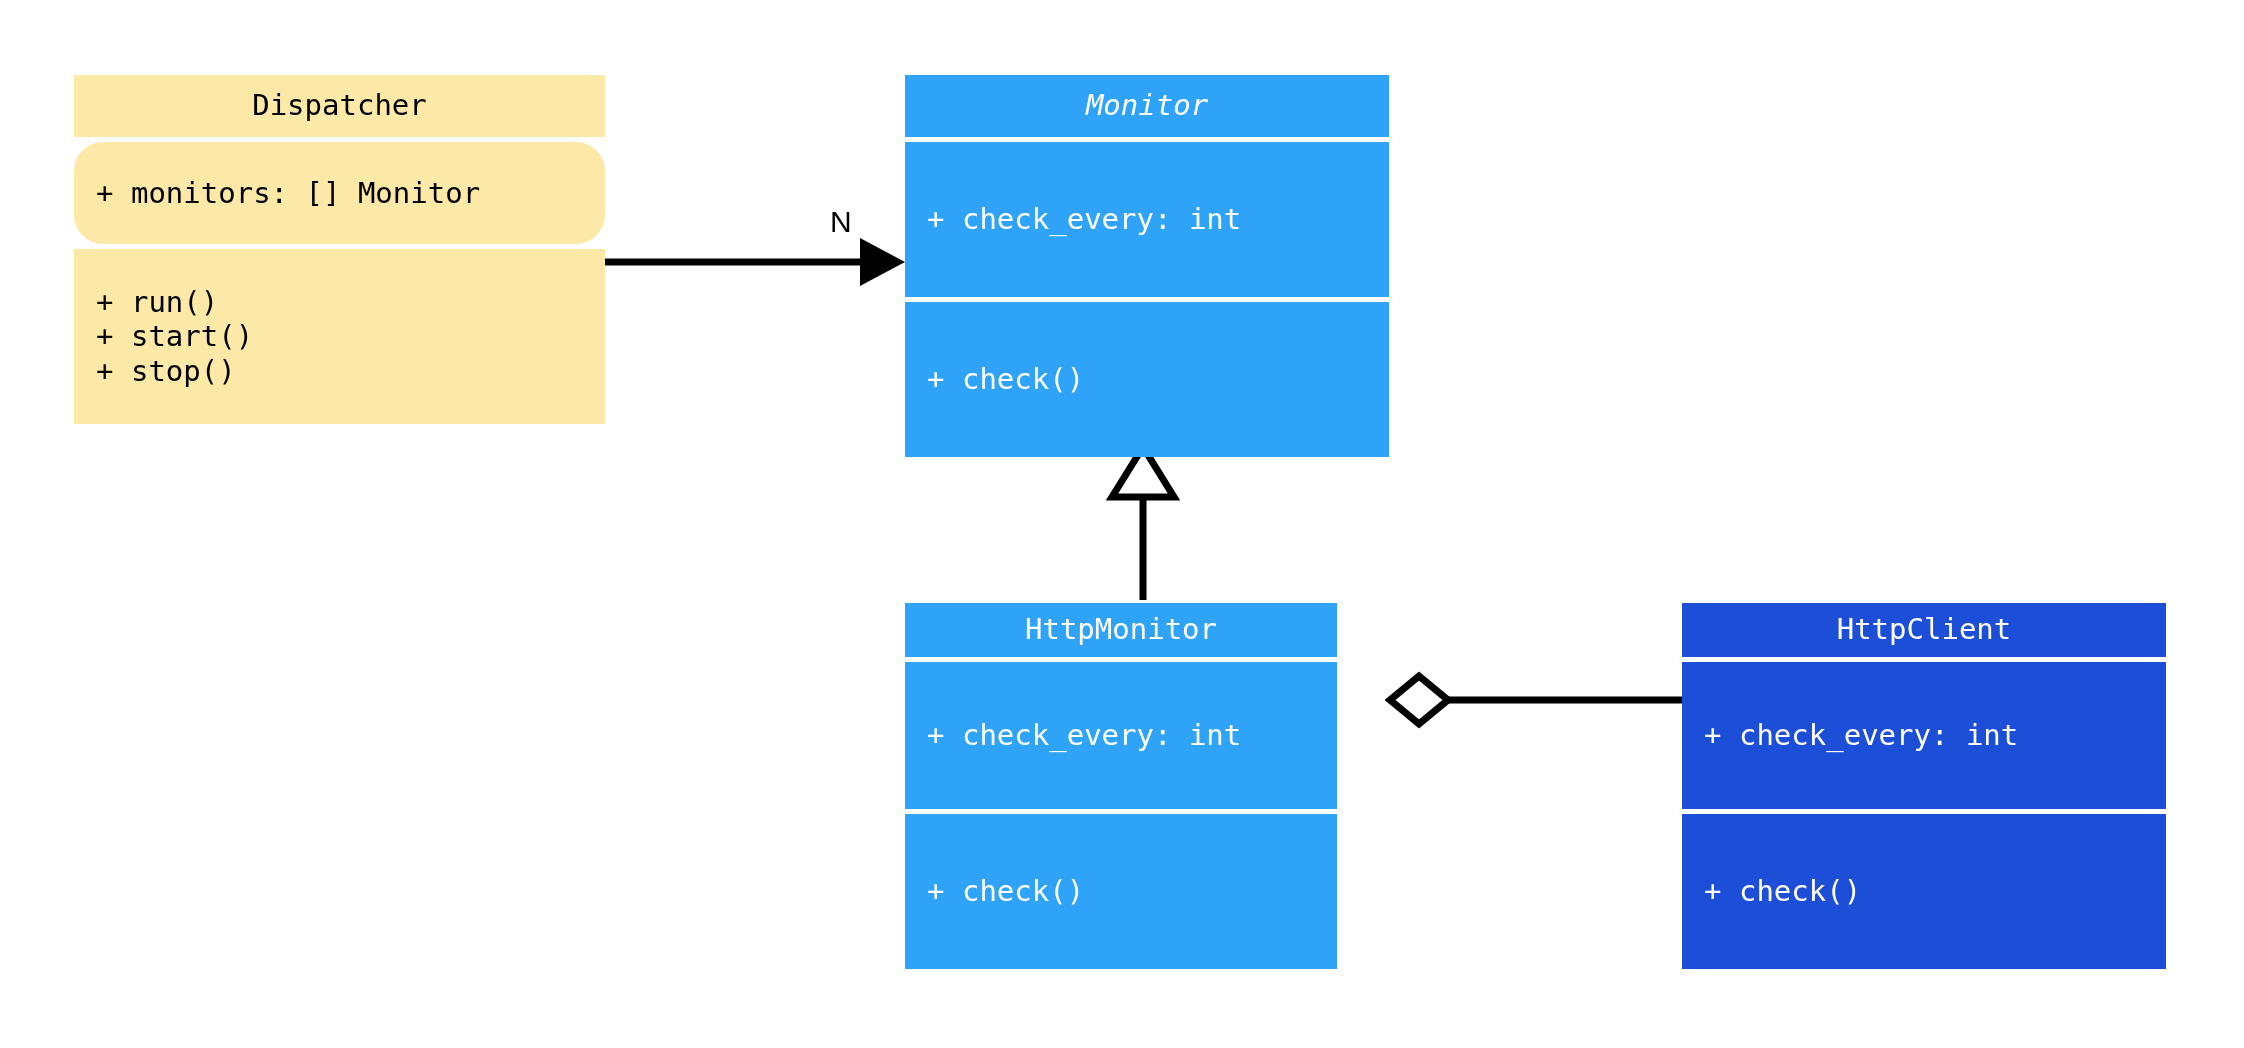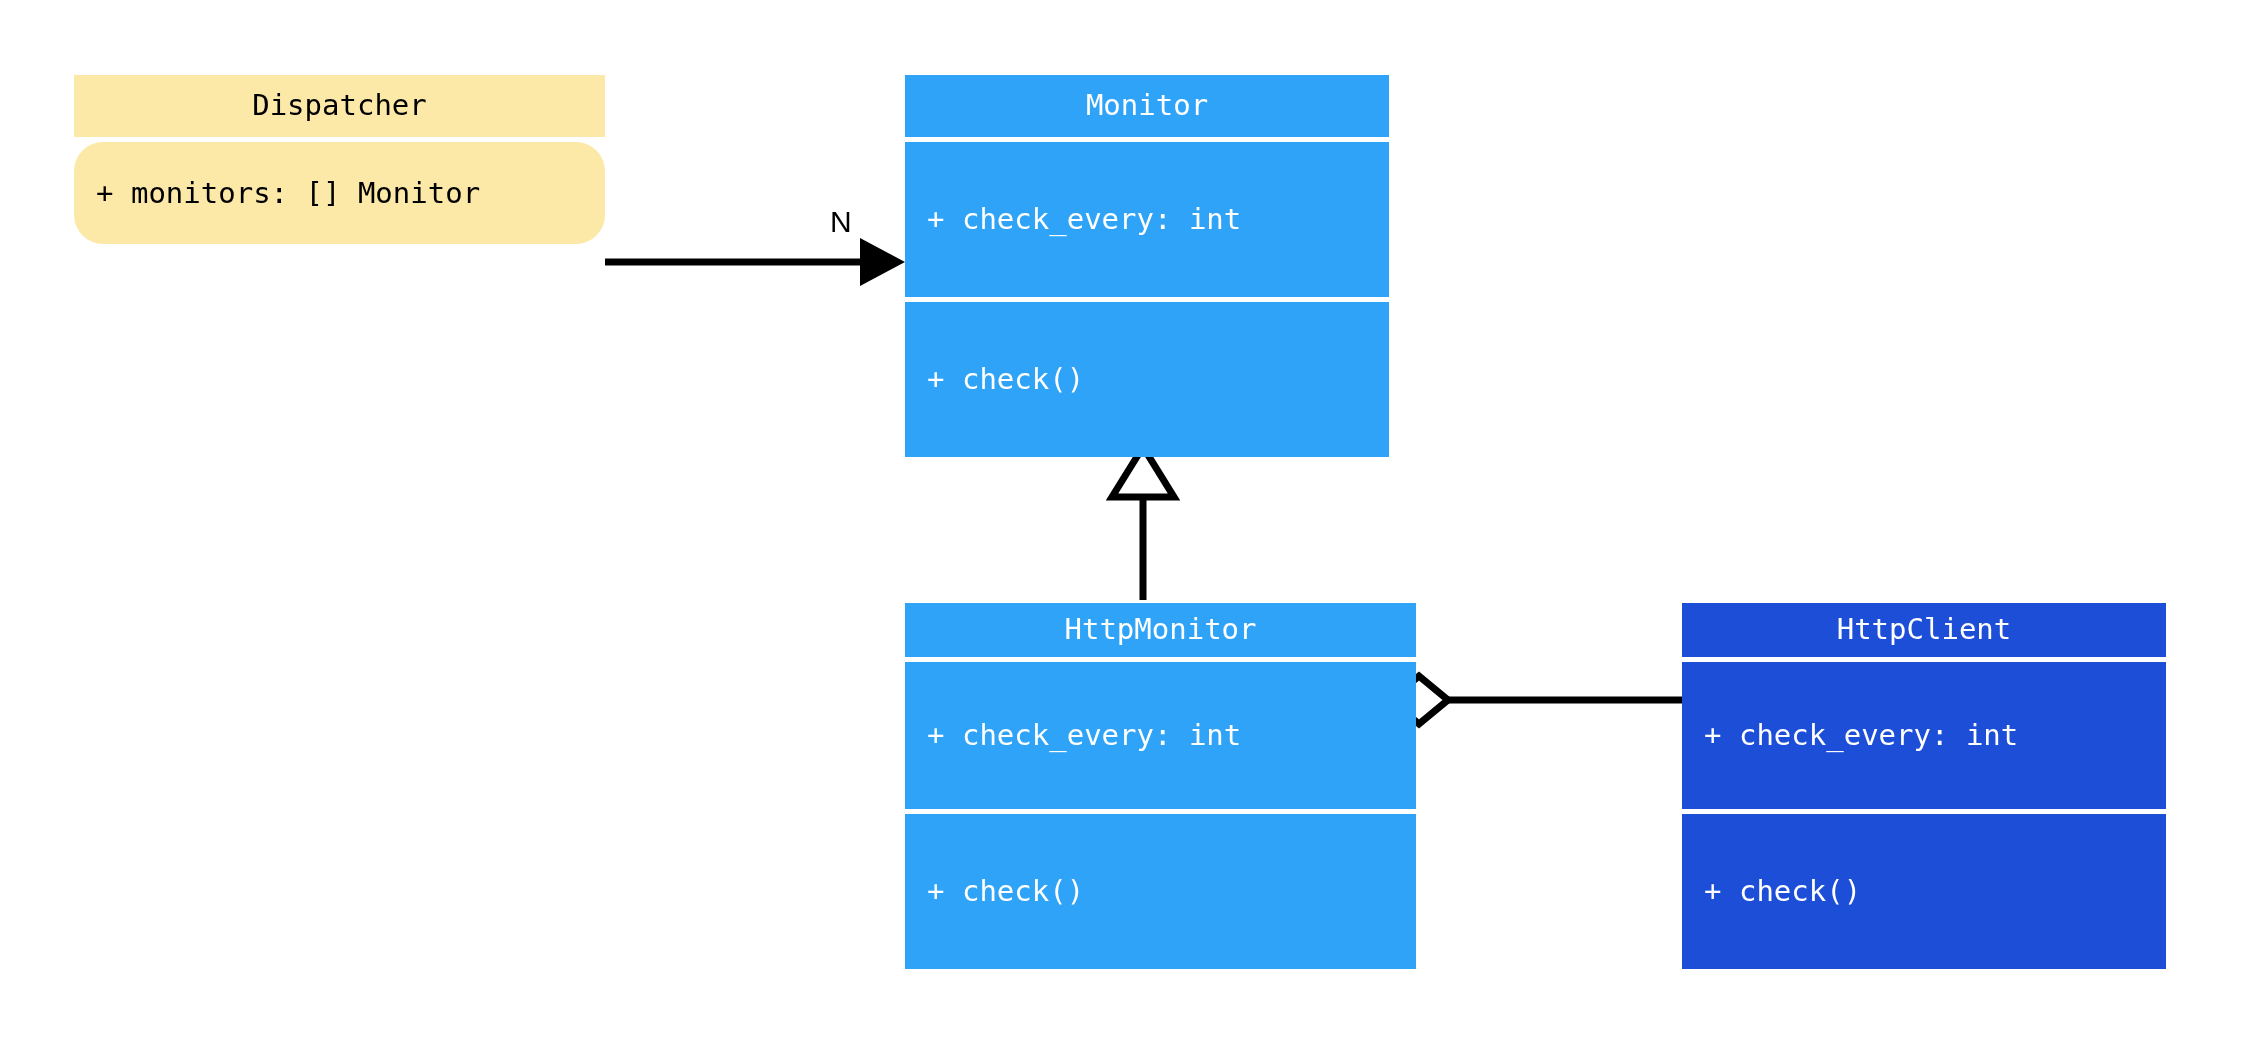--- a/index.html
+++ b/index.html
@@ -45,20 +45,21 @@
   }
 
   .cls-name {
     font-family: "DejaVu Sans Mono", monospace;
     font-size: 29px;
     line-height: 1.1;
     letter-spacing: 0px;
     white-space: pre;
   }
   .cls-name.abstract {
+    font-style: italic;
   }
   .member {
     font-family: "DejaVu Sans Mono", monospace;
     font-size: 29px;
     line-height: 1.18;
     white-space: pre;
   }
 
   
   .theme-yellow .compartment { background: #fce9a8; }
@@ -115,35 +116,40 @@
 
   <div class="edge-label" style="left:830px; top:205px;">N</div>
 
   <div class="uml-class theme-yellow" style="left:74px; top:75px; width:531px;">
     <div class="compartment comp-title" style="height:62px;">
       <div class="cls-name">Dispatcher</div>
     </div>
     <div class="compartment comp-body" style="height:102px;border-radius:29px;">
       <div class="member">+ monitors: [] Monitor</div>
     </div>
+    <div class="compartment comp-body" style="height:175px;">
+      <div class="member">+ run()</div>
+      <div class="member">+ start()</div>
+      <div class="member">+ stop()</div>
+    </div>
   </div>
 
   <div class="uml-class theme-blue" style="left:905px; top:75px; width:484px;">
     <div class="compartment comp-title" style="height:62px;">
       <div class="cls-name abstract">Monitor</div>
     </div>
     <div class="compartment comp-body" style="height:155px;">
       <div class="member">+ check_every: int</div>
     </div>
     <div class="compartment comp-body" style="height:155px;">
       <div class="member">+ check()</div>
     </div>
   </div>
 
-  <div class="uml-class theme-blue" style="left:905px; top:603px; width:511px;">
+  <div class="uml-class theme-blue" style="left:905px; top:603px; width:432px;">
     <div class="compartment comp-title" style="height:54px;">
       <div class="cls-name">HttpMonitor</div>
     </div>
     <div class="compartment comp-body" style="height:147px;">
       <div class="member">+ check_every: int</div>
     </div>
     <div class="compartment comp-body" style="height:155px;">
       <div class="member">+ check()</div>
     </div>
   </div>

